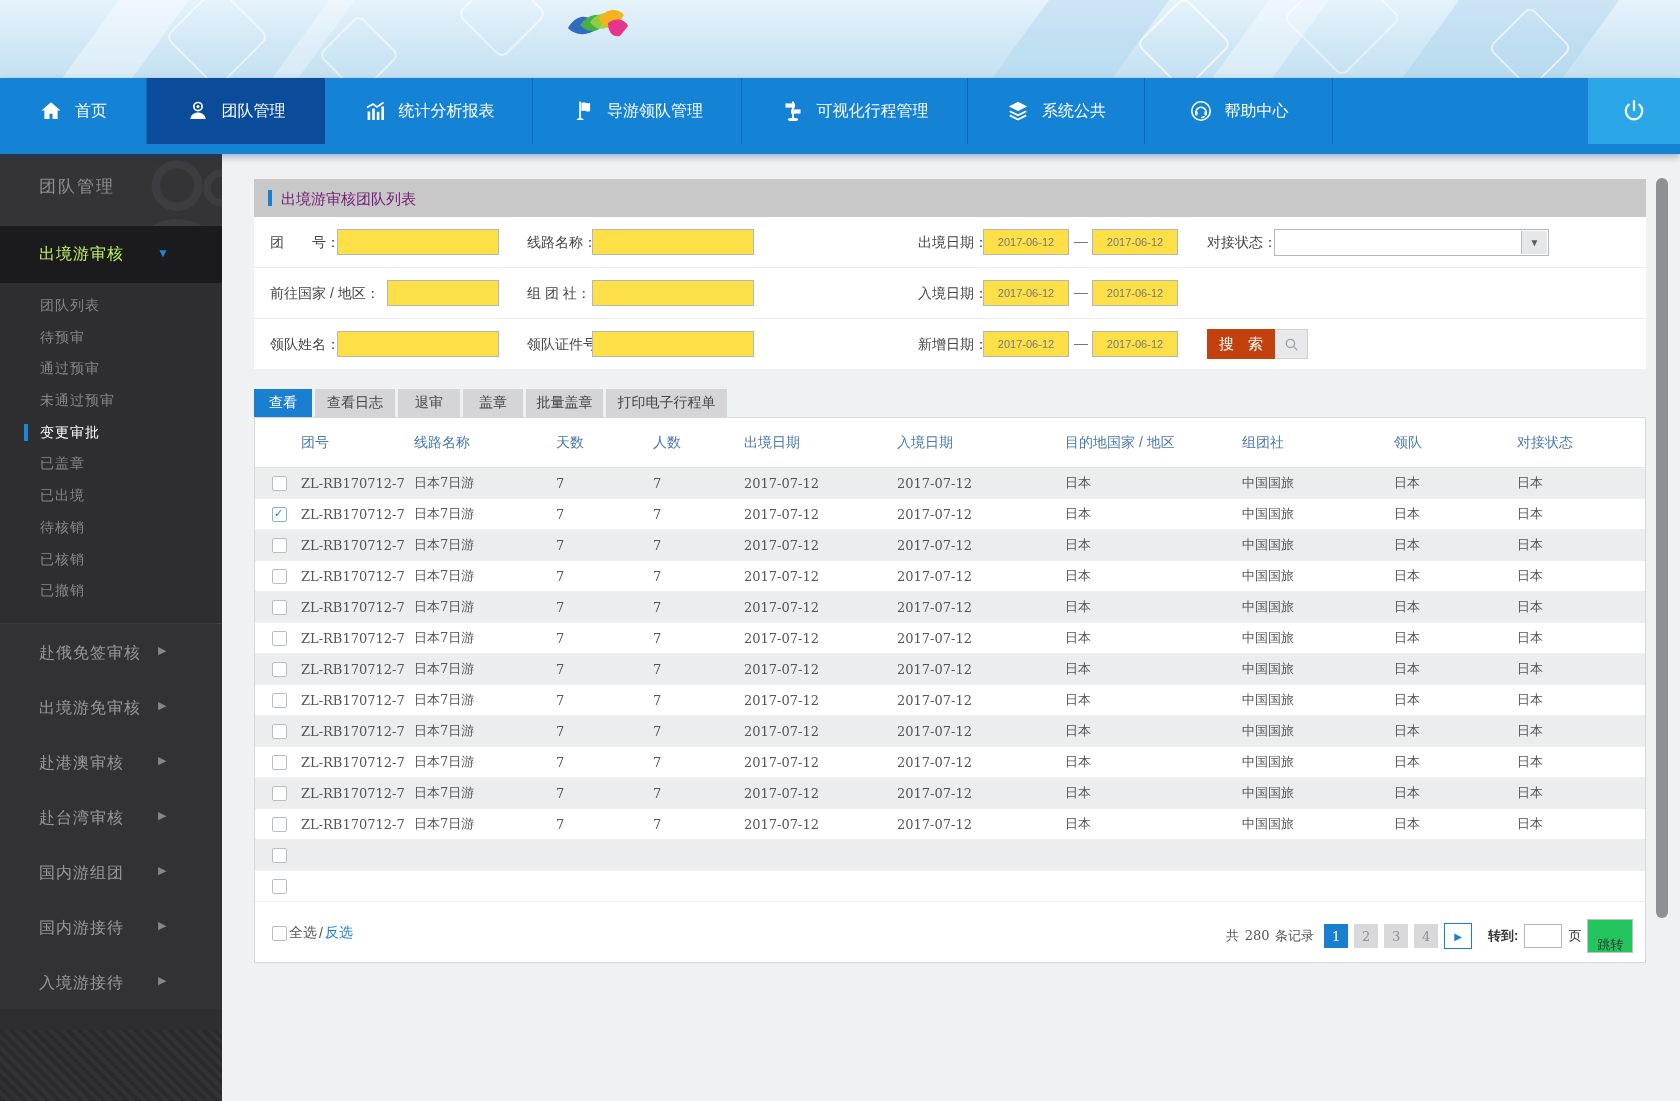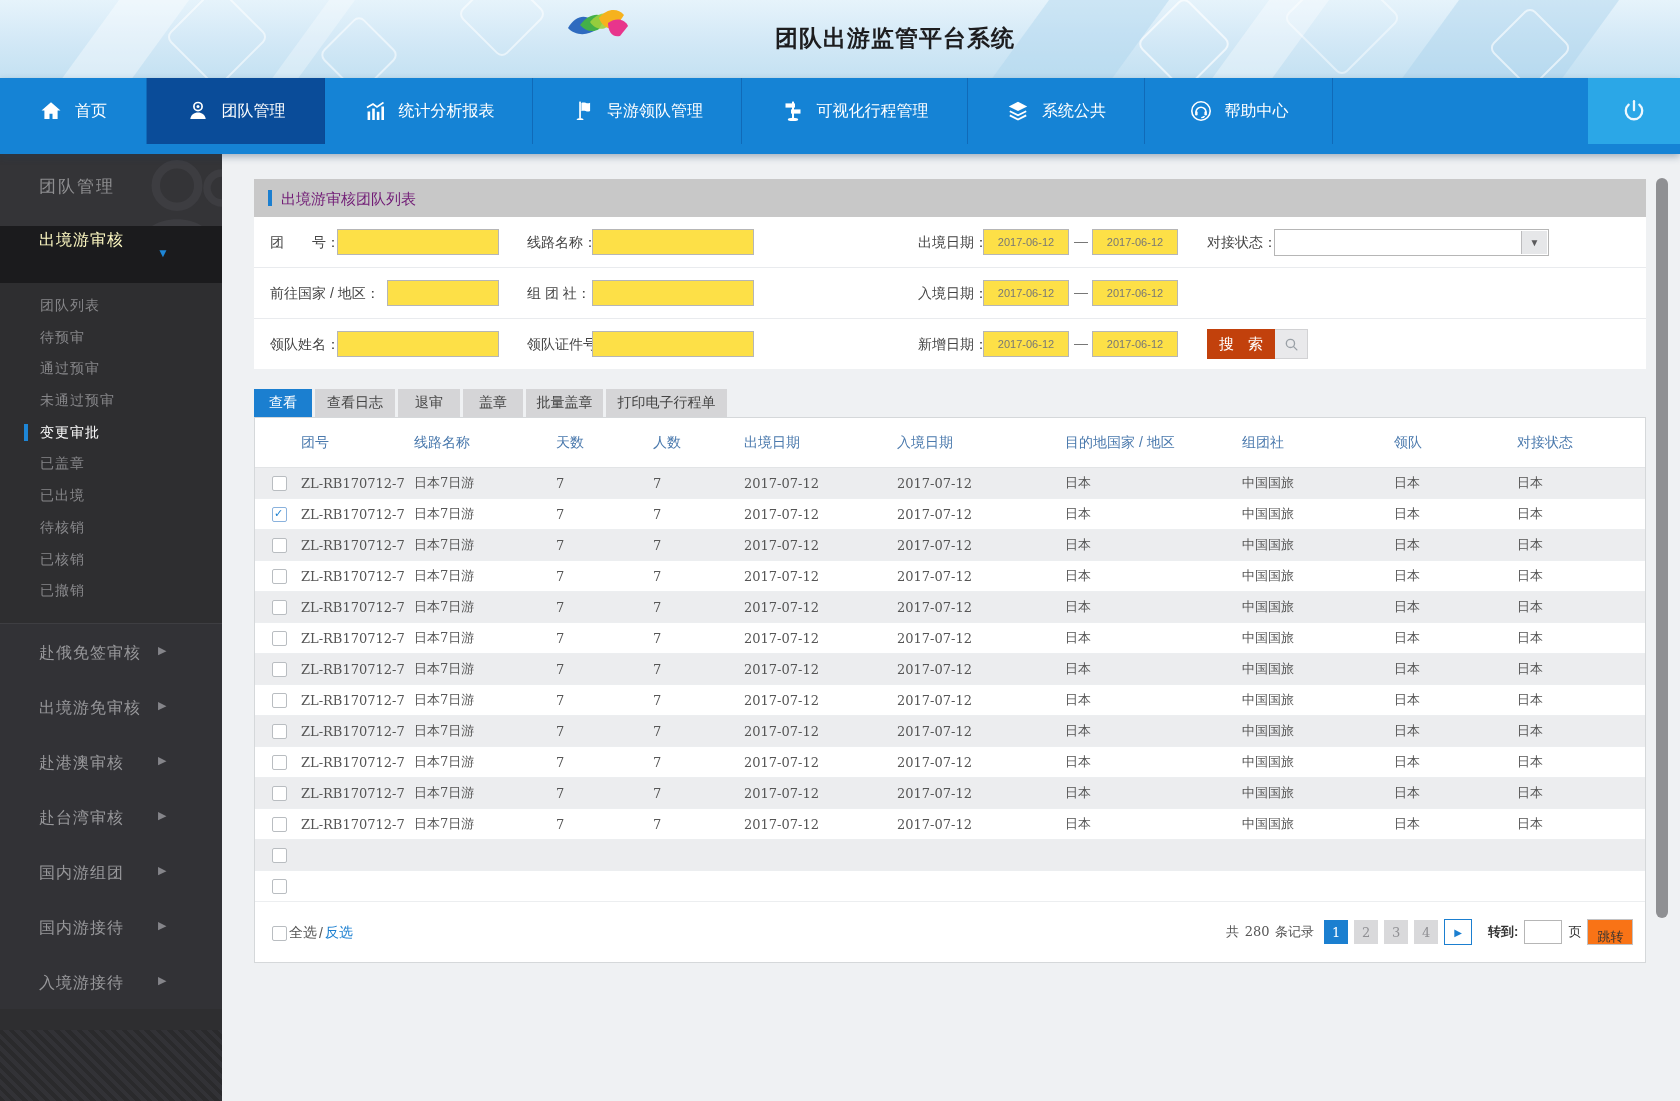--- a/index.html
+++ b/index.html
@@ -45,21 +45,21 @@
   .nav-power{position:absolute;right:0;top:0;width:92px;height:66px;background:#2ba7e7;
              display:flex;align-items:center;justify-content:center;color:#eef8fe;cursor:pointer;}
   .nav-power svg{width:26px;height:26px;}
 
   
   .sidebar{position:absolute;left:0;top:144px;width:222px;height:957px;background:#2e2e30;}
   .side-header{position:relative;height:82px;background:#343437;overflow:hidden;}
   .side-header .sh-label{position:absolute;left:39px;top:31px;font-size:17px;color:#8f8f91;letter-spacing:2px;}
   .watermark{position:absolute;right:-30px;top:4px;width:140px;height:120px;color:#3d3d41;}
   .side-group-active{position:relative;height:57px;background:#1b1b1d;cursor:pointer;}
-  .side-group-active .sg-label{position:absolute;left:39px;top:4px;color:#fef9c3;font-size:16px;letter-spacing:1px;}
+  .side-group-active .sg-label{position:absolute;left:39px;top:18px;color:#bef264;font-size:16px;letter-spacing:1px;}
   .side-group-active .tri{position:absolute;left:157px;top:20px;color:#1e86d6;font-size:12px;}
   .side-subs{list-style:none;margin:0;padding:7px 0 0 0;}
   .side-subs li{position:relative;height:31.7px;line-height:31.7px;padding-left:40px;
                 color:#87878a;font-size:14px;cursor:pointer;letter-spacing:1px;}
   .side-subs li.active{color:#ffffff;}
   .side-subs li.active::before{content:"";position:absolute;left:24px;top:7px;width:4px;height:17px;background:#1e86d6;}
   .side-divider{height:1px;background:#3e3e42;margin-top:16px;}
   .side-groups{background:#323236;}
   .side-group-row{position:relative;height:55px;cursor:pointer;}
   .side-group-row .gl{position:absolute;left:39px;top:19px;color:#98989b;font-size:16px;letter-spacing:1px;}
@@ -130,21 +130,21 @@
   .total .num{font-family:"DejaVu Serif","Liberation Serif",serif;padding:0 2px;}
   .pg{width:24px;height:24px;background:#d9d9db;color:#909094;display:flex;align-items:center;
       justify-content:center;cursor:pointer;font-family:"DejaVu Serif","Liberation Serif",serif;}
   .pg.active{background:#1b7fd0;color:#fff;}
   .pnext{width:28px;height:26px;background:#fff;border:1px solid #1b7fd0;color:#1b7fd0;
          font-size:10px;display:flex;align-items:center;justify-content:center;cursor:pointer;padding:0;}
   .goto-lb{font-weight:bold;color:#333;margin-left:10px;}
   .goto-ipt{width:38px;height:24px;border:1px solid #b6b6b6;box-sizing:border-box;outline:none;
             font-size:13px;text-align:center;}
   .page-unit{color:#333;}
-  .jump{height:26px;padding:8px 9px;background:#f97316;border:1px solid #c2c2c4;color:#333;
+  .jump{height:26px;padding:16px 9px;background:#22c55e;border:1px solid #c2c2c4;color:#333;
         font-size:13px;cursor:pointer;}
 
   .scroll-thumb{position:absolute;left:1656px;top:178px;width:12px;height:740px;background:#8f9093;border-radius:6px;}
   .sprite{position:absolute;width:0;height:0;overflow:hidden;}
 </style>
 </head>
 <body>
 
 <svg class="sprite" xmlns="http://www.w3.org/2000/svg">
   <symbol id="home-icon" viewBox="0 0 24 24">
@@ -215,21 +215,20 @@
     <div class="dia d4"></div>
     <div class="dia d5"></div>
     <div class="dia d6"></div>
     <svg class="logo" viewBox="0 0 64 46">
       <path d="M2 24 C9 12, 19 10, 25 16 L31 25 C22 32, 9 32, 2 24 Z" fill="#2f6bbf"></path>
       <path d="M14 21 C22 10, 33 8, 39 14 L33 25 C27 29, 19 27, 14 21 Z" fill="#43b049"></path>
       <path d="M24 18 C31 9, 41 7, 47 12 L41 23 C35 27, 28 24, 24 18 Z" fill="#9fd03c" opacity="0.9"></path>
       <path d="M33 14 C41 4, 52 4, 58 11 L50 23 C43 27, 36 22, 33 14 Z" fill="#f6b21d"></path>
       <path d="M42 19 C50 13, 59 15, 62 22 L54 32 C46 34, 42 27, 42 19 Z" fill="#e8358c"></path>
     </svg>
-    <div class="app-title">团队出游监管平台系统</div>
   </div>
 
   <div class="navbar">
     <div class="nav-items">
   <div class="nav-item">
     <svg class="nav-ic">
             <use href="#home-icon"></use>
           </svg>
     <span class="nav-label">首页</span>
   </div>

